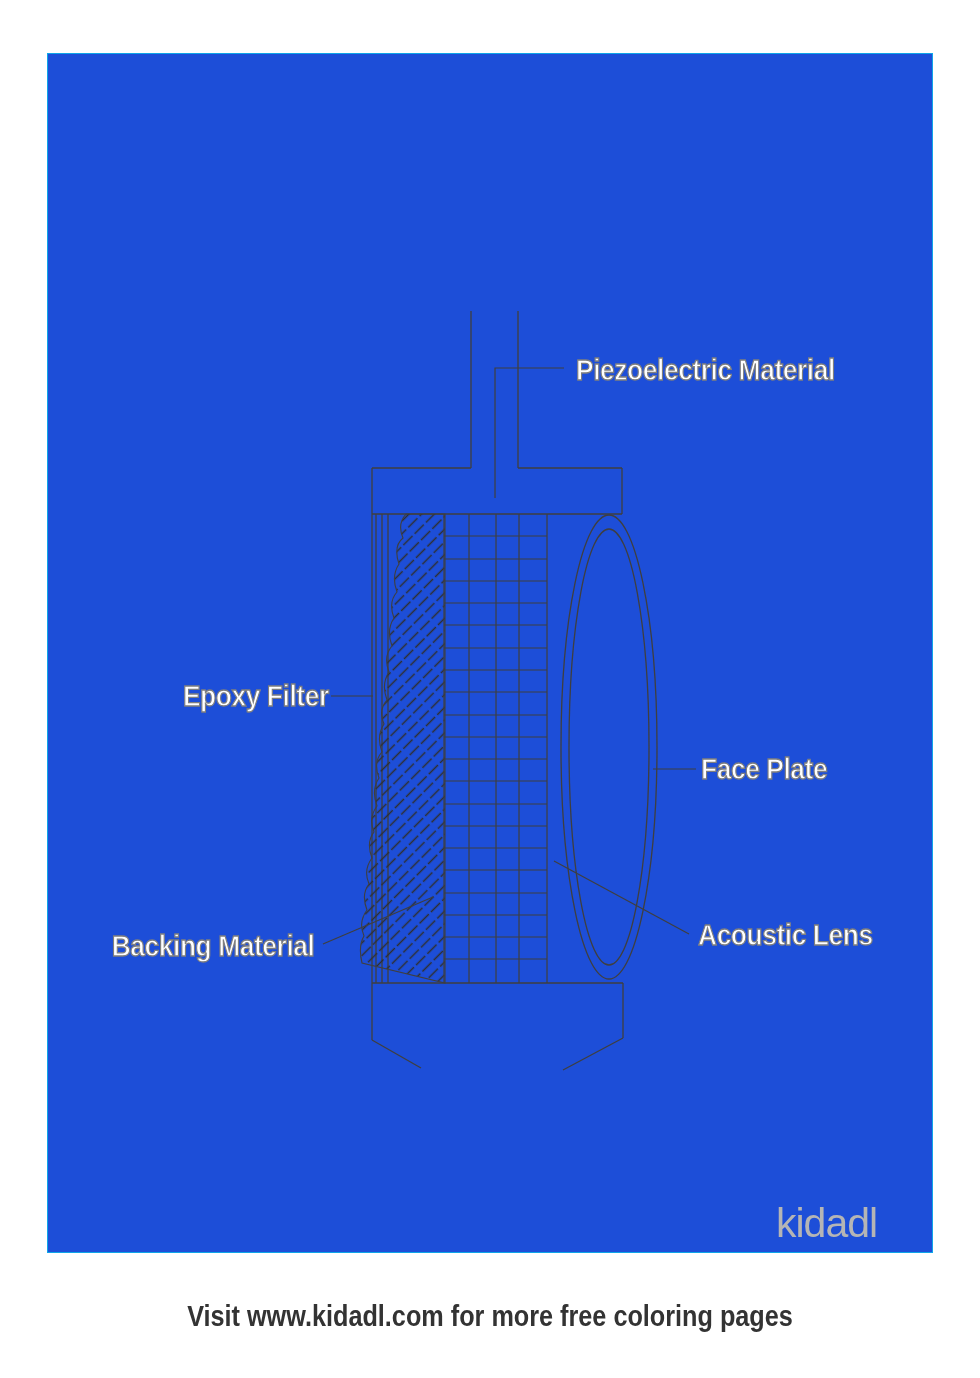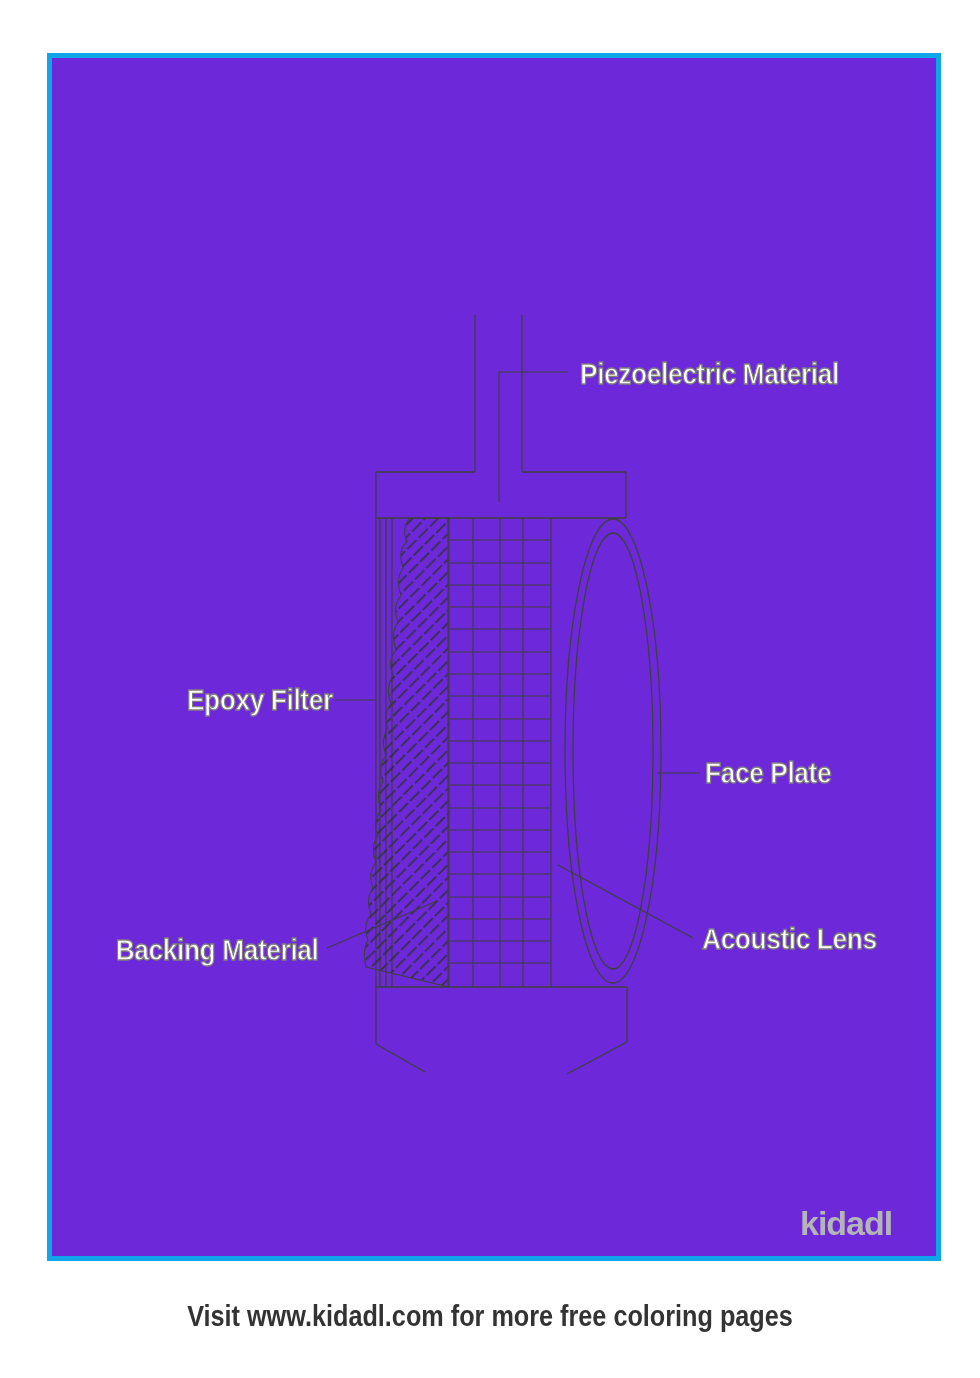--- a/index.html
+++ b/index.html
@@ -7,44 +7,44 @@
     position:relative;
     width:980px;height:1378px;
     background:#ffffff;
     font-family:"Liberation Sans", sans-serif;
     overflow:hidden;
   }
   .page{
     position:absolute;
     left:47px;top:53px;
     width:884px;height:1198px;
-    background:#6d28d9;
-    border:5px solid #0ea5e9;
+    background:#1d4ed8;
+    border:1px solid #0ea5e9;
   }
   .diagram-svg{
     position:absolute;left:0;top:0;
     width:886px;height:1200px;
   }
   .outline-label{
     position:absolute;
     height:34px;line-height:34px;
     font-size:30px;
     font-weight:600;
     letter-spacing:-0.5px;
     color:#ffffff;
     -webkit-text-stroke:1.3px #7f7f7f;
     white-space:nowrap;
   }
   .anchor-left{transform:scaleX(0.88);transform-origin:left center;}
   .anchor-right{transform:scaleX(0.88);transform-origin:right center;}
   .watermark{
     position:absolute;
-    left:748px;top:1146px;
-    font-size:34px;
-    font-weight:bold;
+    left:728px;top:1146px;
+    font-size:41px;
+    font-weight:normal;
     letter-spacing:-1px;
     color:#b5b5b5;
     white-space:nowrap;
   }
   .footer-text{
     position:absolute;
     left:0;top:1300px;
     width:980px;
     text-align:center;
     font-size:29px;

